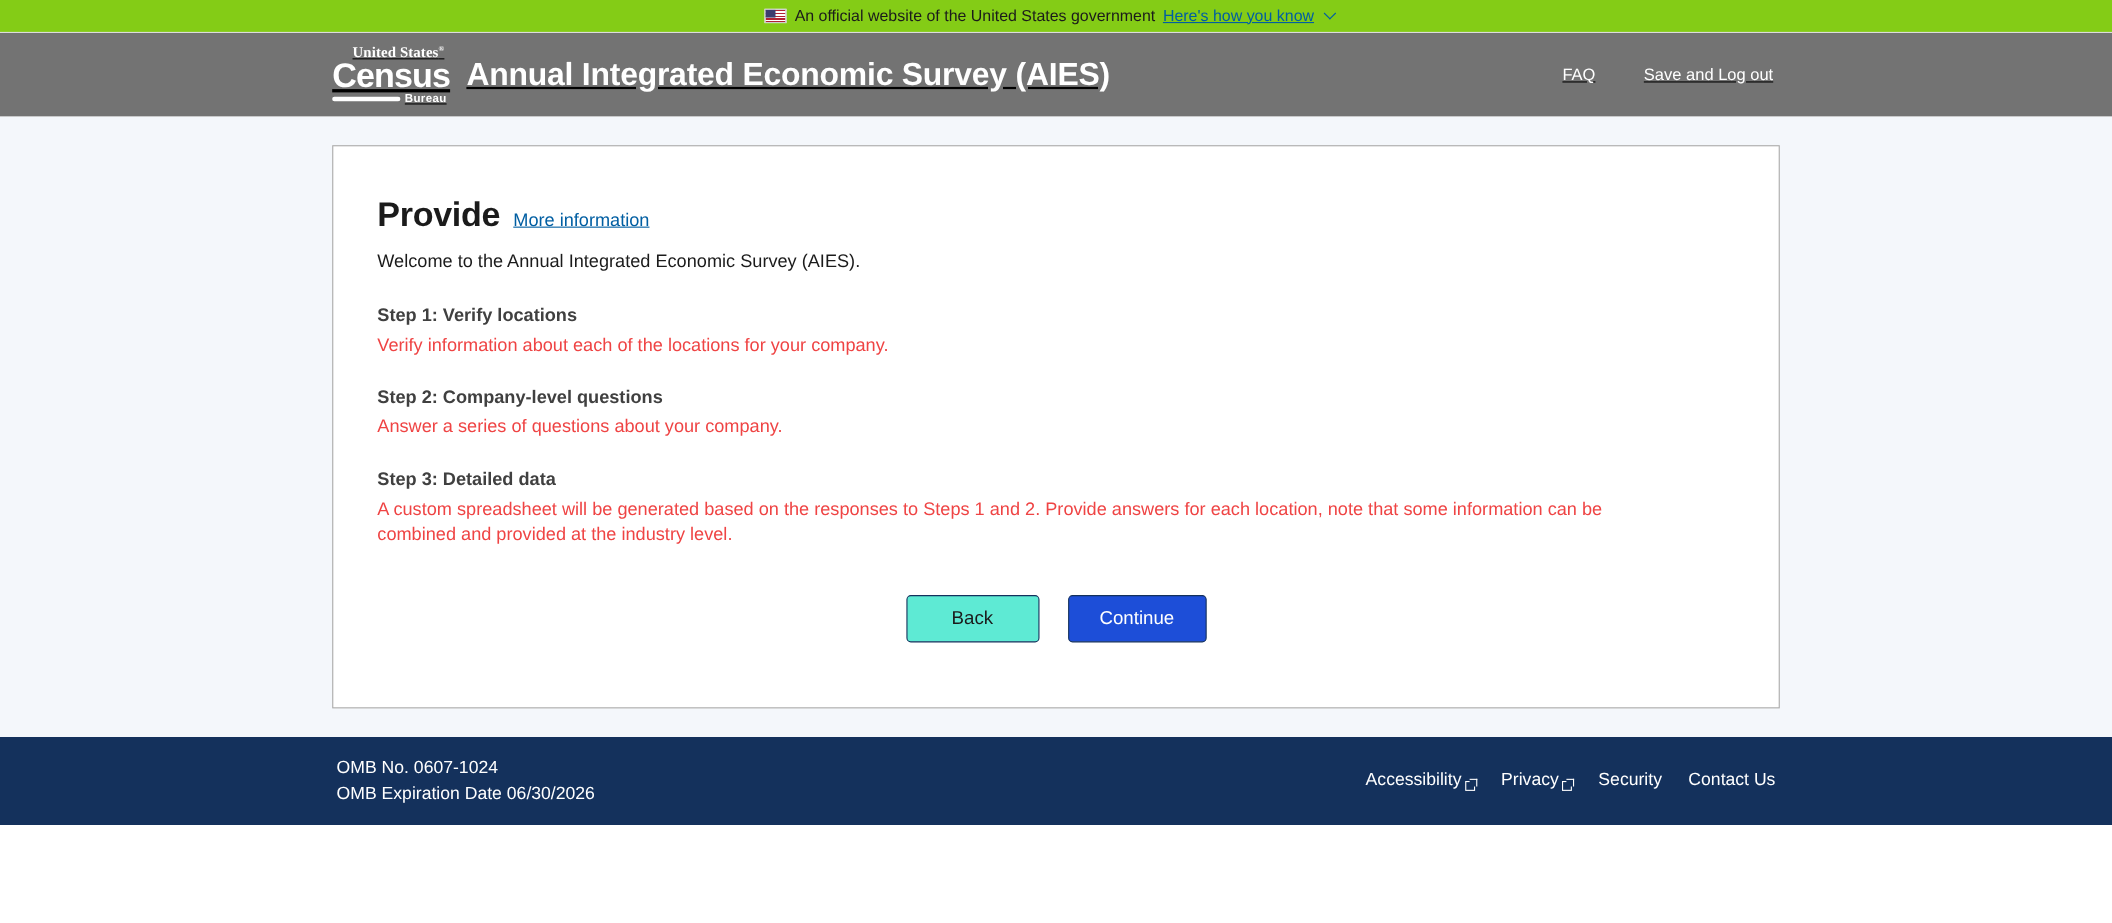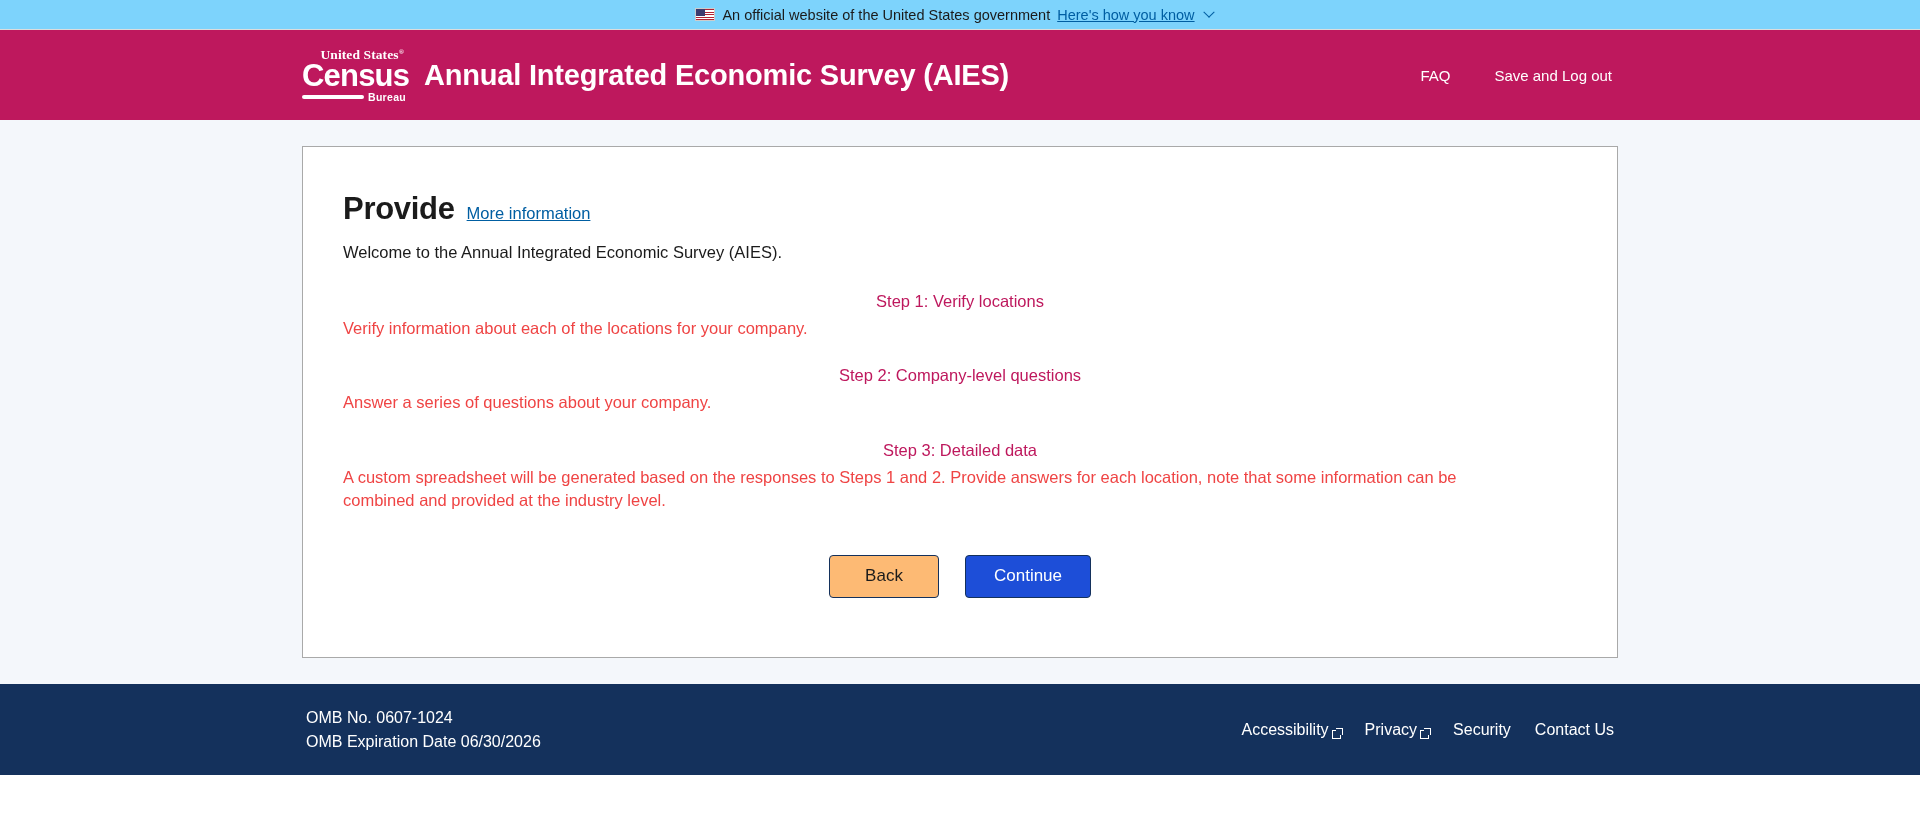--- a/index.html
+++ b/index.html
@@ -10,21 +10,21 @@
     width: 1920px;
     height: 839px;
     background: #ffffff;
     font-family: "Liberation Sans", sans-serif;
     overflow: hidden;
   }
 
   
   .gov-banner {
     height: 29px;
-    background: #7dd3fc;
+    background: #84cc16;
     border-bottom: 1px solid #dcdcdc;
     display: flex;
     align-items: center;
     justify-content: center;
     font-size: 14.5px;
     color: #1b1b1b;
     padding-left: 28px;
   }
   .gov-banner-inner {
     display: flex;
@@ -65,24 +65,25 @@
     width: 7px;
     height: 7px;
     border-right: 1.6px solid #005ea2;
     border-bottom: 1.6px solid #005ea2;
     transform: rotate(45deg) translate(-2px, -2px);
     margin-left: 3px;
   }
 
   
   .site-header {
-    height: 90px;
-    background: #be185d;
-    display: flex;
-    align-items: center;
+    height: 76px;
+    background: #737373;
+    display: flex;
+    align-items: center;
+    text-decoration: underline;
   }
   .header-inner {
     width: 1332px;
     margin: 0 auto;
     display: flex;
     align-items: center;
     height: 100%;
     padding-left: 8px;
     box-sizing: border-box;
   }
@@ -190,24 +191,23 @@
   .welcome-line {
     font-size: 16.5px;
     color: #1b1b1b;
     margin-bottom: 30px;
   }
   .step-block {
     margin-bottom: 26px;
   }
   .step-title {
     font-size: 16.5px;
-    font-weight: normal;
-    color: #be185d;
+    font-weight: bold;
+    color: #404040;
     margin-bottom: 6px;
-    text-align: center;
   }
   .step-text {
     font-size: 16.5px;
     color: #ef4444;
     line-height: 1.42;
     max-width: 1180px;
   }
   .button-row {
     display: flex;
     justify-content: center;
@@ -215,40 +215,40 @@
     gap: 26px;
     margin-top: 42px;
   }
   .btn {
     font-family: "Liberation Sans", sans-serif;
     font-size: 17px;
     cursor: pointer;
     box-sizing: border-box;
   }
   .btn-back {
-    width: 110px;
+    width: 121px;
     height: 43px;
-    background: #fdba74;
+    background: #5eead4;
     border: 1px solid #14315c;
     border-radius: 4px;
     color: #1b1b1b;
   }
   .btn-continue {
     width: 126px;
     height: 43px;
     background: #1d4ed8;
     border: 1px solid #14315c;
     border-radius: 4px;
     color: #ffffff;
   }
 
   
   .site-footer {
     background: #14315c;
-    height: 91px;
+    height: 80px;
     display: flex;
     align-items: center;
   }
   .footer-inner {
     width: 1332px;
     margin: 0 auto;
     display: flex;
     align-items: center;
     padding: 0 12px;
     box-sizing: border-box;

